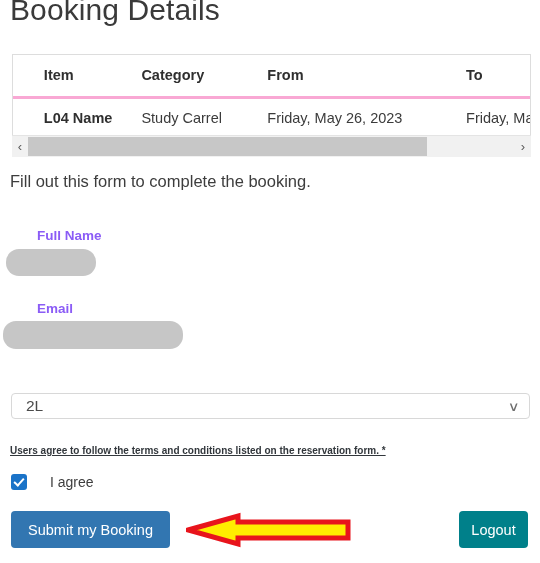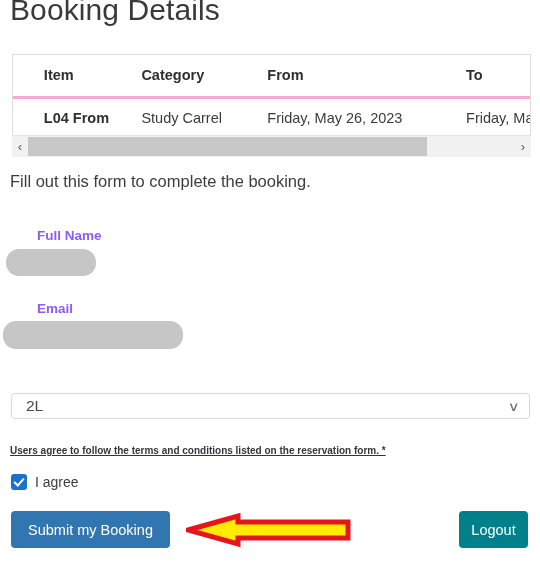--- a/index.html
+++ b/index.html
@@ -187,21 +187,21 @@
     white-space: nowrap;
     text-decoration: underline;
   }
 
   .agree-row {
     position: absolute;
     left: 11px;
     top: 474px;
     display: flex;
     align-items: flex-start;
-    gap: 8px;
+    gap: 23px;
   }
   .checkbox {
     width: 16px;
     height: 16px;
     border-radius: 3px;
     background: #1a73c8;
     position: relative;
     flex: 0 0 16px;
   }
   .checkbox::after {
@@ -273,21 +273,21 @@
           <th></th>
           <th>Item</th>
           <th>Category</th>
           <th>From</th>
           <th>To</th>
         </tr>
       </thead>
       <tbody>
         <tr>
           <td></td>
-          <td class="item-cell">L04 From</td>
+          <td class="item-cell">L04 Name</td>
           <td>Study Carrel</td>
           <td>Friday, May 26, 2023</td>
           <td>Friday, May 26, 2023</td>
         </tr>
       </tbody>
     </table>
   </div>
 
   <div class="hscroll">
     <div class="arrow">‹</div>

